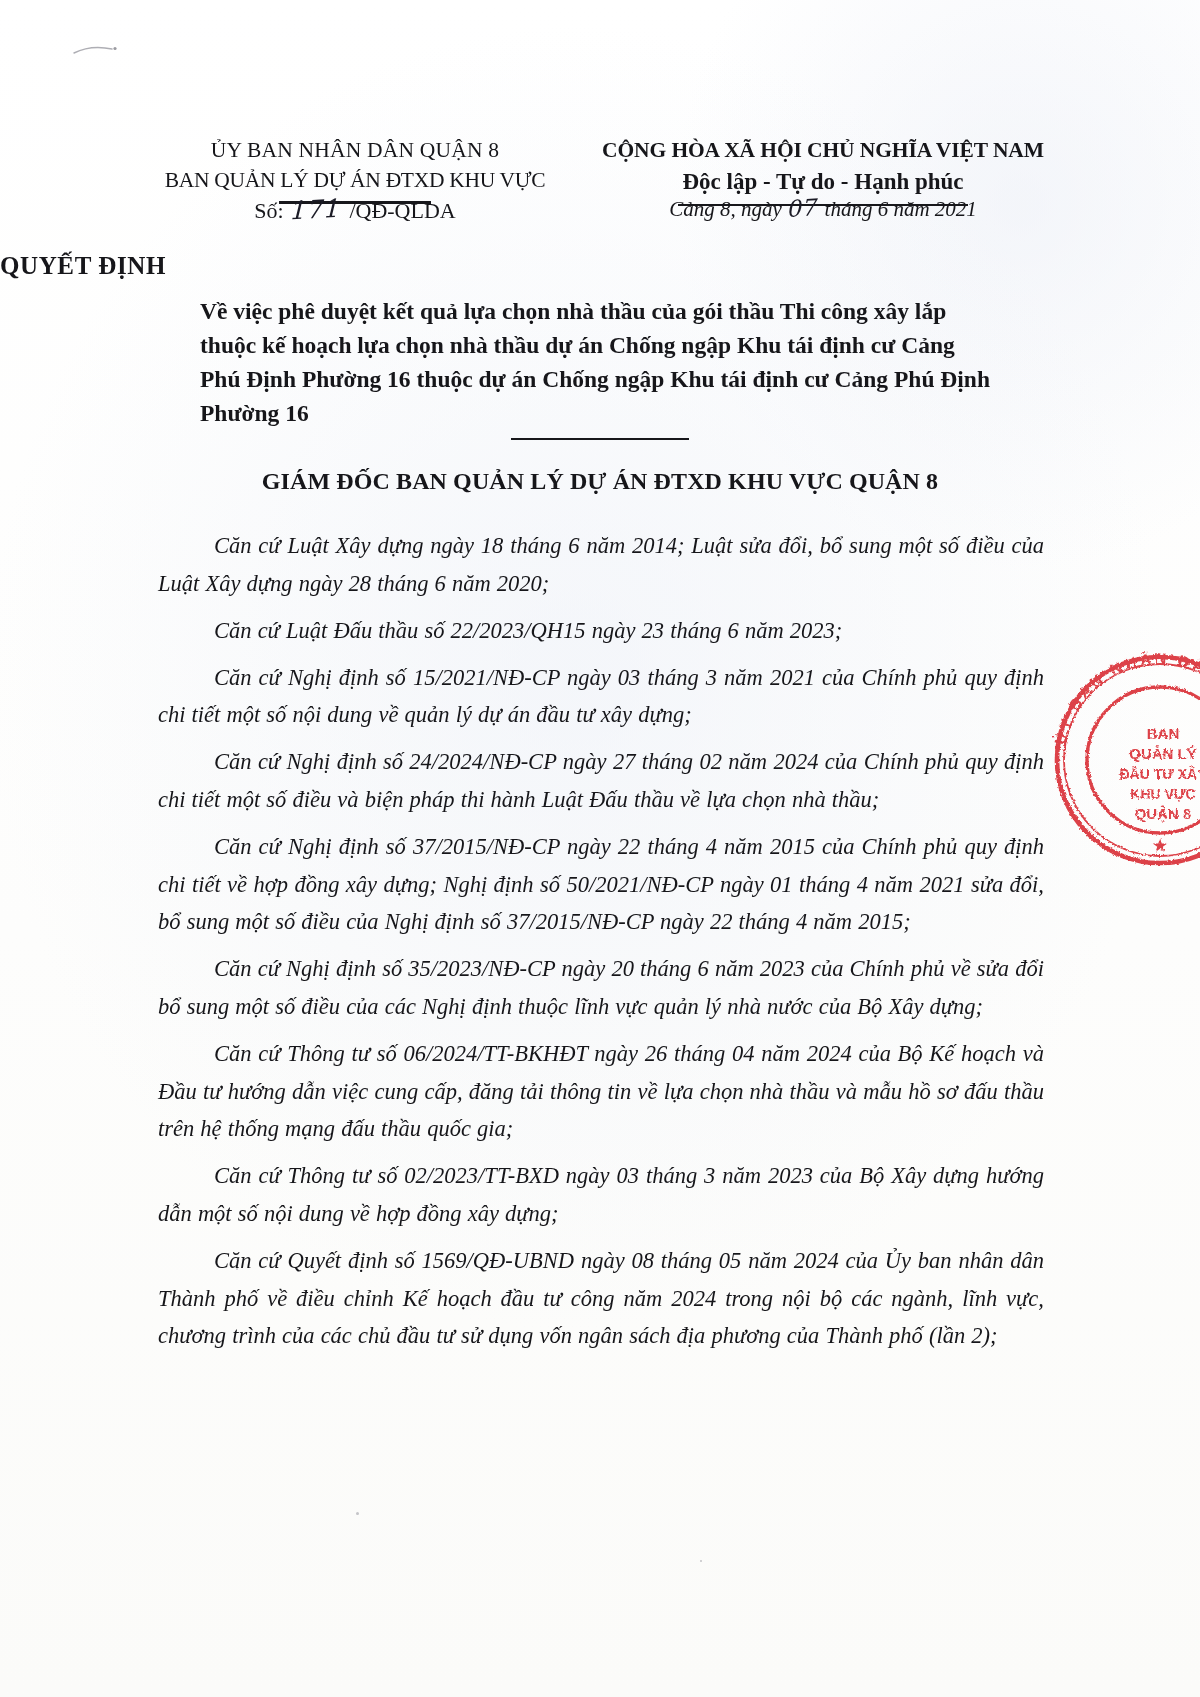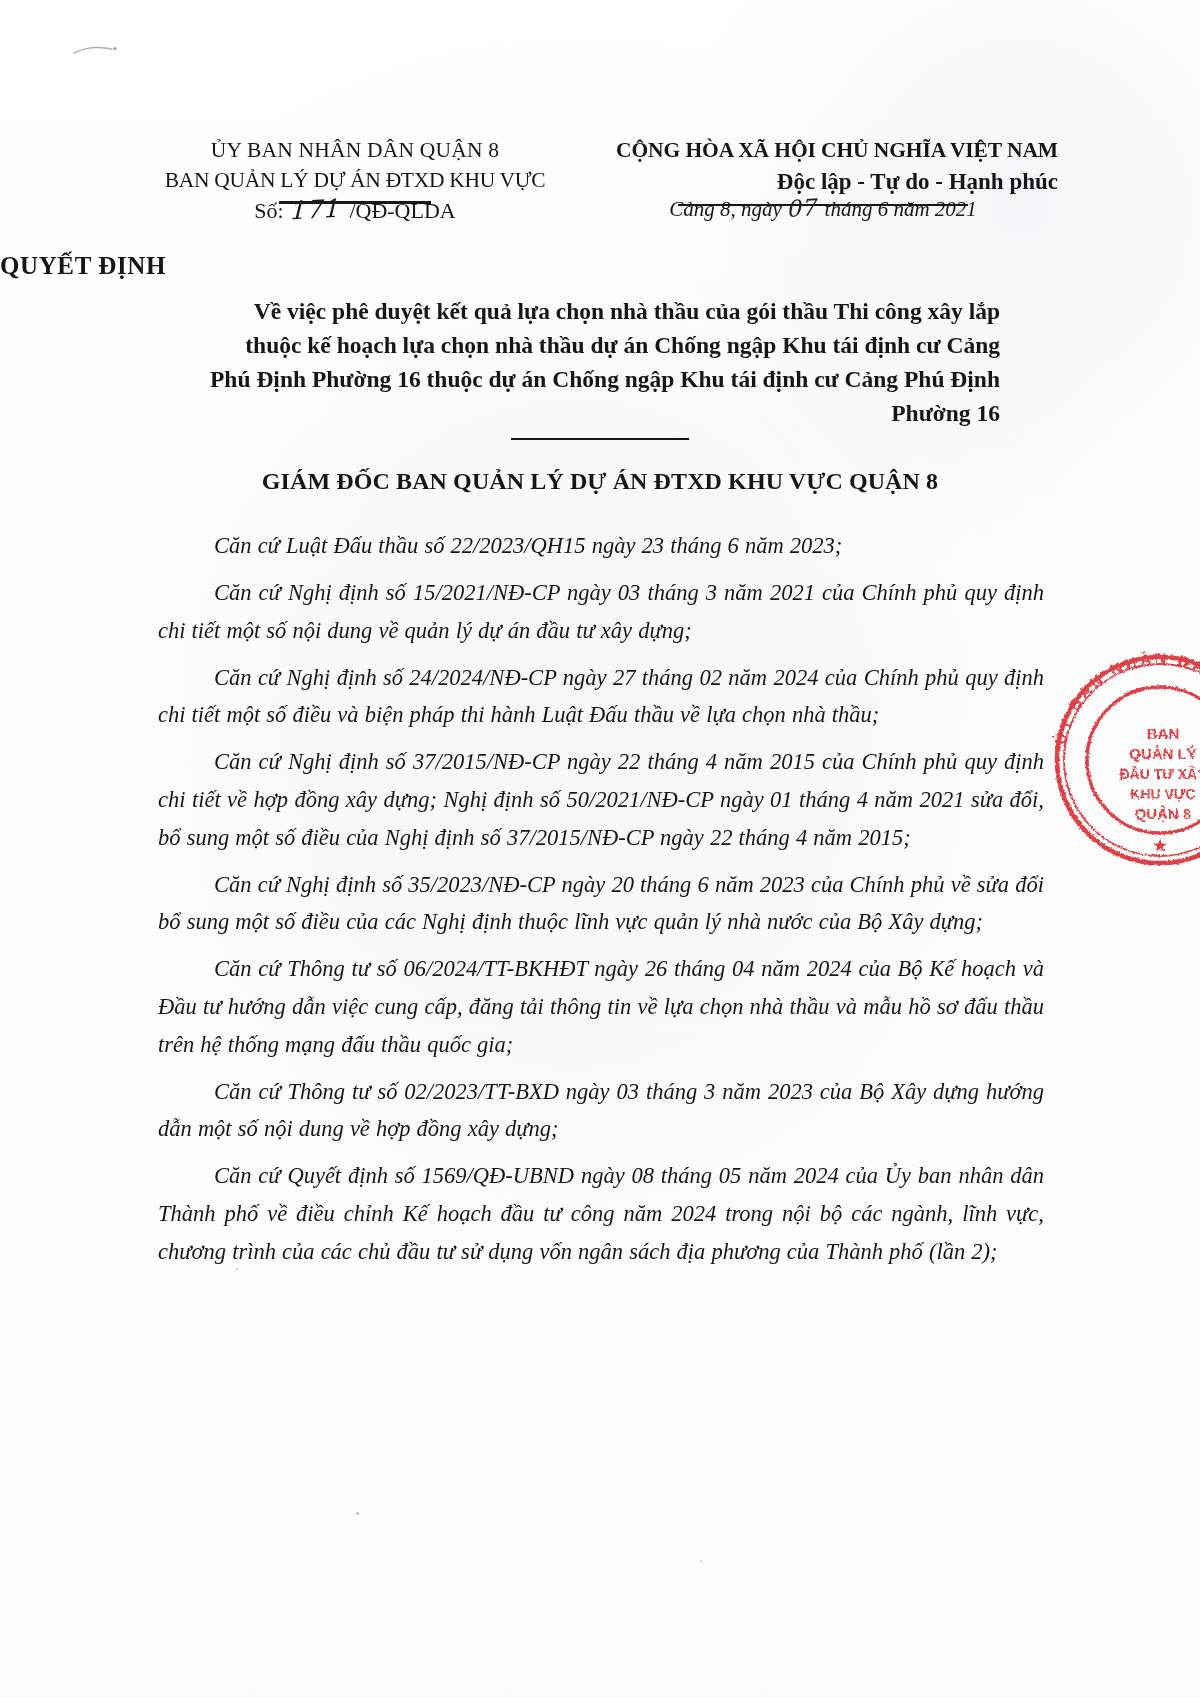--- a/index.html
+++ b/index.html
@@ -56,21 +56,21 @@
     margin-top: 42px;
   }
   .hdr-left {
     width: 430px;
     margin-left: 140px;
     text-align: center;
   }
   .hdr-right {
     width: 470px;
     margin-left: 18px;
-    text-align: right;
+    text-align: center;
   }
   .org-line1 {
     font-size: 21.5px;
     letter-spacing: .2px;
     white-space: nowrap;
     line-height: 1.35;
   }
   .org-line2 {
     font-size: 21.5px;
     font-weight: normal;
@@ -158,21 +158,21 @@
     text-align: left;
     font-size: 25px;
     font-weight: bold;
     letter-spacing: .6px;
   }
   .subtitle {
     position: absolute;
     top: 294px;
     left: 200px;
     width: 800px;
-    text-align: right;
+    text-align: left;
     font-size: 23.5px;
     font-weight: bold;
     line-height: 34px;
   }
   .title-rule {
     position: absolute;
     top: 438px;
     left: 50%;
     transform: translateX(-50%);
     width: 178px;
@@ -257,20 +257,21 @@
       <span>tháng 6 năm 2021</span>
     </div>
   </div>
 
   <div class="doc-title">QUYẾT ĐỊNH</div>
   <div class="subtitle">Về việc phê duyệt kết quả lựa chọn nhà thầu của gói thầu Thi công xây lắp thuộc kế hoạch lựa chọn nhà thầu dự án Chống ngập Khu tái định cư Cảng Phú Định Phường 16 thuộc dự án Chống ngập Khu tái định cư Cảng Phú Định Phường 16</div>
   <div class="title-rule"></div>
   <div class="issuer">GIÁM ĐỐC BAN QUẢN LÝ DỰ ÁN ĐTXD KHU VỰC QUẬN 8</div>
 
   <div class="body">
+    <p class="para">Căn cứ Luật Xây dựng ngày 18 tháng 6 năm 2014; Luật sửa đổi, bổ sung một số điều của Luật Xây dựng ngày 28 tháng 6 năm 2020;</p>
     <p class="para">Căn cứ Luật Đấu thầu số 22/2023/QH15 ngày 23 tháng 6 năm 2023;</p>
     <p class="para">Căn cứ Nghị định số 15/2021/NĐ-CP ngày 03 tháng 3 năm 2021 của Chính phủ quy định chi tiết một số nội dung về quản lý dự án đầu tư xây dựng;</p>
     <p class="para">Căn cứ Nghị định số 24/2024/NĐ-CP ngày 27 tháng 02 năm 2024 của Chính phủ quy định chi tiết một số điều và biện pháp thi hành Luật Đấu thầu về lựa chọn nhà thầu;</p>
     <p class="para">Căn cứ Nghị định số 37/2015/NĐ-CP ngày 22 tháng 4 năm 2015 của Chính phủ quy định chi tiết về hợp đồng xây dựng; Nghị định số 50/2021/NĐ-CP ngày 01 tháng 4 năm 2021 sửa đổi, bổ sung một số điều của Nghị định số 37/2015/NĐ-CP ngày 22 tháng 4 năm 2015;</p>
     <p class="para">Căn cứ Nghị định số 35/2023/NĐ-CP ngày 20 tháng 6 năm 2023 của Chính phủ về sửa đổi bổ sung một số điều của các Nghị định thuộc lĩnh vực quản lý nhà nước của Bộ Xây dựng;</p>
     <p class="para">Căn cứ Thông tư số 06/2024/TT-BKHĐT ngày 26 tháng 04 năm 2024 của Bộ Kế hoạch và Đầu tư hướng dẫn việc cung cấp, đăng tải thông tin về lựa chọn nhà thầu và mẫu hồ sơ đấu thầu trên hệ thống mạng đấu thầu quốc gia;</p>
     <p class="para">Căn cứ Thông tư số 02/2023/TT-BXD ngày 03 tháng 3 năm 2023 của Bộ Xây dựng hướng dẫn một số nội dung về hợp đồng xây dựng;</p>
     <p class="para">Căn cứ Quyết định số 1569/QĐ-UBND ngày 08 tháng 05 năm 2024 của Ủy ban nhân dân Thành phố về điều chỉnh Kế hoạch đầu tư công năm 2024 trong nội bộ các ngành, lĩnh vực, chương trình của các chủ đầu tư sử dụng vốn ngân sách địa phương của Thành phố (lần 2);</p>
   </div>
 

